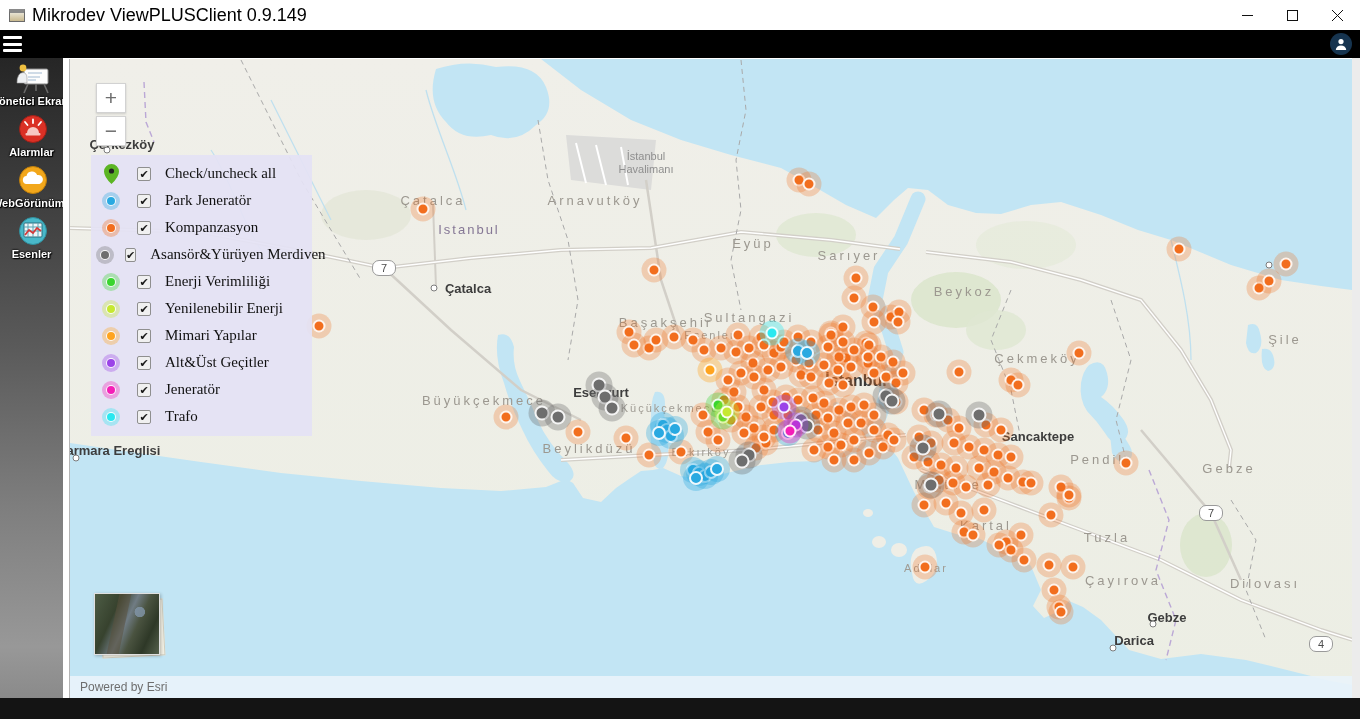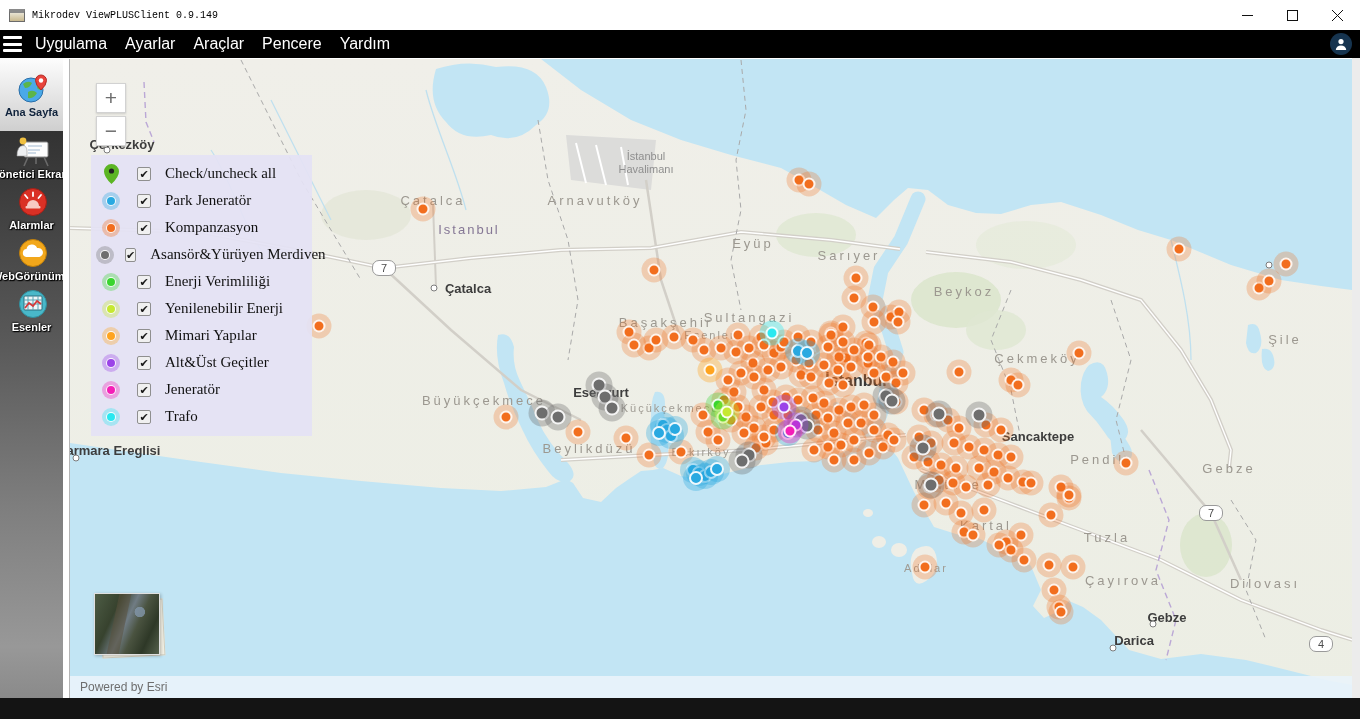--- a/index.html
+++ b/index.html
@@ -5,21 +5,21 @@
   * { margin:0; padding:0; box-sizing:border-box; }
   html,body { width:1360px; height:719px; overflow:hidden; background:#1b1b1b;
               font-family:"Liberation Sans", sans-serif; }
   #window { position:relative; width:1360px; height:719px; }
 
   
   .titlebar { position:absolute; left:0; top:0; width:1360px; height:30px; background:#ffffff;
               display:flex; align-items:center; }
   .app-icon { width:16px; height:13px; margin:0 7px 0 9px; background:linear-gradient(#e8e3d2,#c9b98e);
               border:1px solid #6b6b6b; border-top:4px solid #8a8a8a; }
-  .title-text { font-size:10px; color:#000;font-family:Liberation Mono, monospace; }
+  .title-text { font-size:18px; color:#000; }
   .win-controls { position:absolute; right:0; top:0; height:30px; display:flex; }
   .win-btn { width:45px; height:30px; display:flex; align-items:center; justify-content:center;
              font-size:14px; color:#111; }
   .win-btn svg { display:block; }
 
   
   .menubar { position:absolute; left:0; top:30px; width:1360px; height:28px; background:#000;
              display:flex; align-items:center; }
   .hamburger { width:26px; height:28px; padding:6px 4px 6px 3px; display:flex; flex-direction:column;
                justify-content:space-between; }
@@ -132,45 +132,29 @@
       </div>
     </div>
   </div>
 
   <div class="menubar">
     <div class="hamburger">
       <span></span>
         <span></span>
         <span></span>
     </div>
-    <div id="menu-items" style="display:flex;">
-        <div class="menu-item">Uygulama</div>
-        <div class="menu-item">Ayarlar</div>
-        <div class="menu-item">Araçlar</div>
-        <div class="menu-item">Pencere</div>
-        <div class="menu-item">Yardım</div>
-      </div>
     <div class="user-btn">
       <svg width="14" height="14" viewBox="0 0 14 14">
           <circle cx="7" cy="4.6" r="2.6" fill="#fff"></circle>
           <path d="M1.8,13 a5.2,4.6 0 0 1 10.4,0 Z" fill="#fff"></path>
         </svg>
     </div>
   </div>
 
   <div class="sidebar" id="sidebar">
-      <div class="side-item sel" style="height: 73px;">
-        <span class="icn"><svg width="34" height="34" viewBox="0 0 34 34">
-            <circle cx="15" cy="18" r="12" fill="#4aa9e8" stroke="#2b6ea8"></circle>
-            <path d="M7,12 Q12,8 16,11 Q14,16 9,16 Z M12,20 Q17,17 21,21 Q18,27 12,26 Z M22,13 Q26,13 26,17 Q23,19 21,16 Z" fill="#5cb54a"></path>
-            <path d="M25,3 a5.5,5.5 0 0 1 5.5,5.5 Q30.5,13 25,18 Q19.5,13 19.5,8.5 A5.5,5.5 0 0 1 25,3 Z" fill="#e8433c" stroke="#b32a24"></path>
-            <circle cx="25" cy="8.5" r="2.2" fill="#fff"></circle>
-          </svg></span>
-        <span class="side-label">Ana Sayfa</span>
-      </div>
       <div class="side-item" style="height: 51px;">
         <span class="icn"><svg width="34" height="34" viewBox="0 0 34 34">
             <rect x="8" y="8" width="24" height="15" rx="1.5" fill="#fdfdfd" stroke="#8a8a8a"></rect>
             <path d="M12,23 L8,32 M28,23 L32,32 M20,23 L20,30" stroke="#6a6a6a" stroke-width="1.6"></path>
             <path d="M12,12 L26,12 M12,16 L24,16 M12,19 L20,19" stroke="#c0cfe0" stroke-width="1.6"></path>
             <circle cx="7" cy="7" r="3.4" fill="#f0c040"></circle>
             <path d="M1,22 Q1,12 7,11.5 Q11,12 11,17 L11,22 Z" fill="#eef0f2" stroke="#9a9a9a" stroke-width="0.6"></path>
           </svg></span>
         <span class="side-label">Yönetici Ekranı</span>
       </div>

